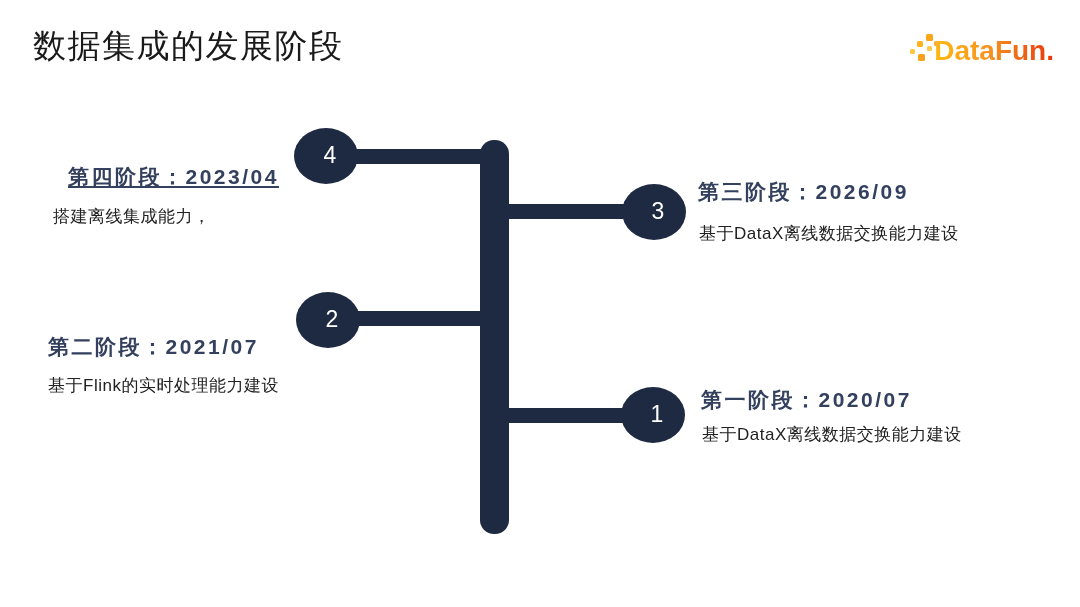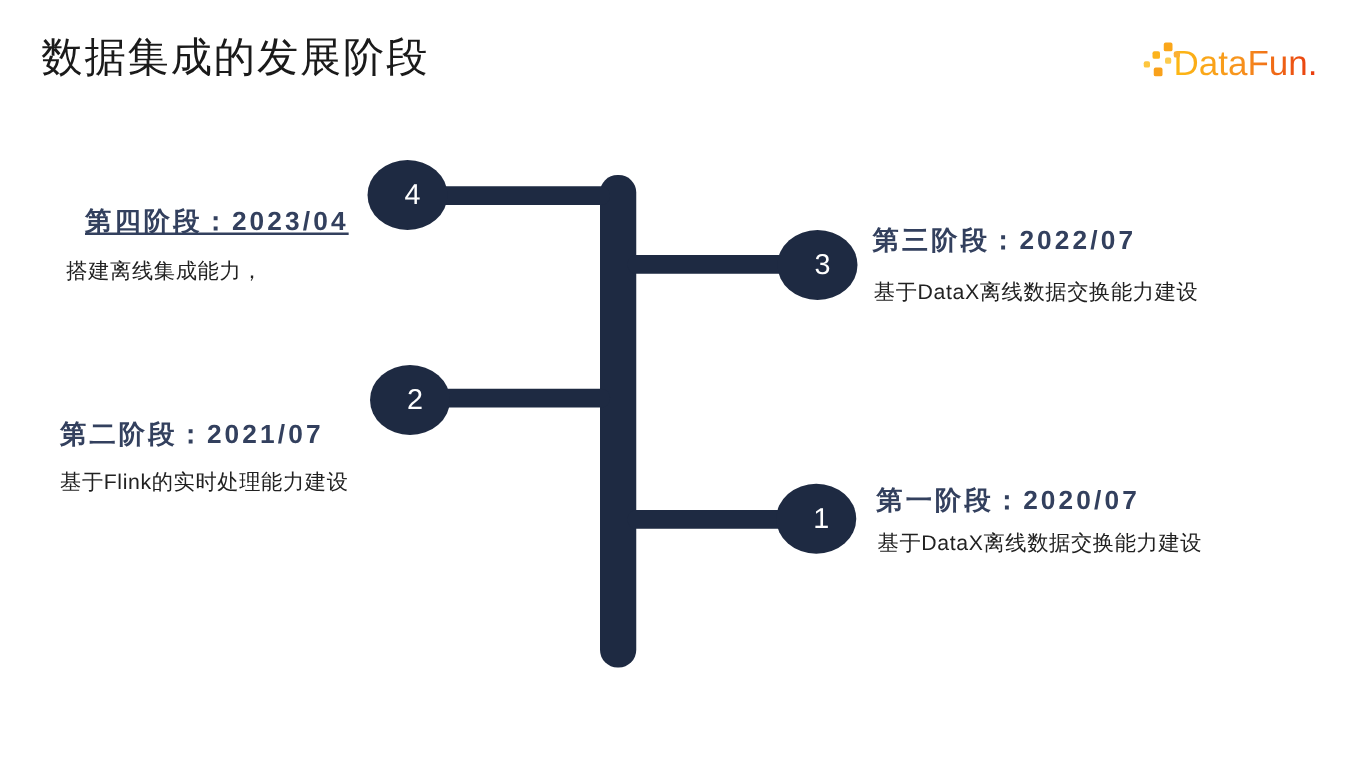--- a/index.html
+++ b/index.html
@@ -21,21 +21,21 @@
   .logo{right:26px;top:30px;height:42px;display:flex;align-items:center;}
   .logo-pixels{position:relative;width:30px;height:36px;margin-right:-6px;}
   .logo-pixels i{position:absolute;border-radius:1.5px;}
   .logo-pixels i:nth-child(1){left:0px;top:16px;width:5px;height:5px;background:#FDC63F;}
   .logo-pixels i:nth-child(2){left:7px;top:8px;width:6px;height:6px;background:#FCB31C;}
   .logo-pixels i:nth-child(3){left:8px;top:21px;width:7px;height:7px;background:#F9A11B;}
   .logo-pixels i:nth-child(4){left:16px;top:1px;width:7px;height:7px;background:#FAA61A;}
   .logo-pixels i:nth-child(5){left:17px;top:13px;width:5px;height:5px;background:#FCCB4E;}
   .logo-pixels i:nth-child(6){left:24px;top:8px;width:5px;height:5px;background:#FBB034;}
   .logo-text{
-    font-size:28px;font-weight:400;letter-spacing:0px;
+    font-size:28px;font-weight:700;letter-spacing:0px;
     background:linear-gradient(90deg,var(--logo_yellow) 0%,var(--logo_orange) 45%,var(--logo_red) 100%);
     -webkit-background-clip:text;background-clip:text;color:transparent;
   }
   
   .trunk{left:480px;top:140px;width:29px;height:394px;background:var(--navy);border-radius:14px;z-index:1;}
   .branch{height:15px;background:var(--navy);border-radius:7px;z-index:1;}
   .branch-4{left:330px;top:149px;width:158px;}
   .branch-3{left:502px;top:204px;width:138px;}
   .branch-2{left:330px;top:311px;width:158px;}
   .branch-1{left:502px;top:408px;width:138px;}
@@ -98,21 +98,21 @@
 </div>
 <div class="abs node node-1">
   <span>1</span>
 </div>
 
 <div class="abs stage-heading h-4">第四阶段：2023/04</div>
 <div class="abs stage-body b-4">
   <div>搭建离线集成能力，</div>
 </div>
 
-<div class="abs stage-heading h-3">第三阶段：2022/07</div>
+<div class="abs stage-heading h-3">第三阶段：2026/09</div>
 <div class="abs stage-body b-3">
   <div>基于DataX离线数据交换能力建设</div>
 </div>
 
 <div class="abs stage-heading h-2">第二阶段：2021/07</div>
 <div class="abs stage-body b-2">
   <div>基于Flink的实时处理能力建设</div>
 </div>
 
 <div class="abs stage-heading h-1">第一阶段：2020/07</div>

